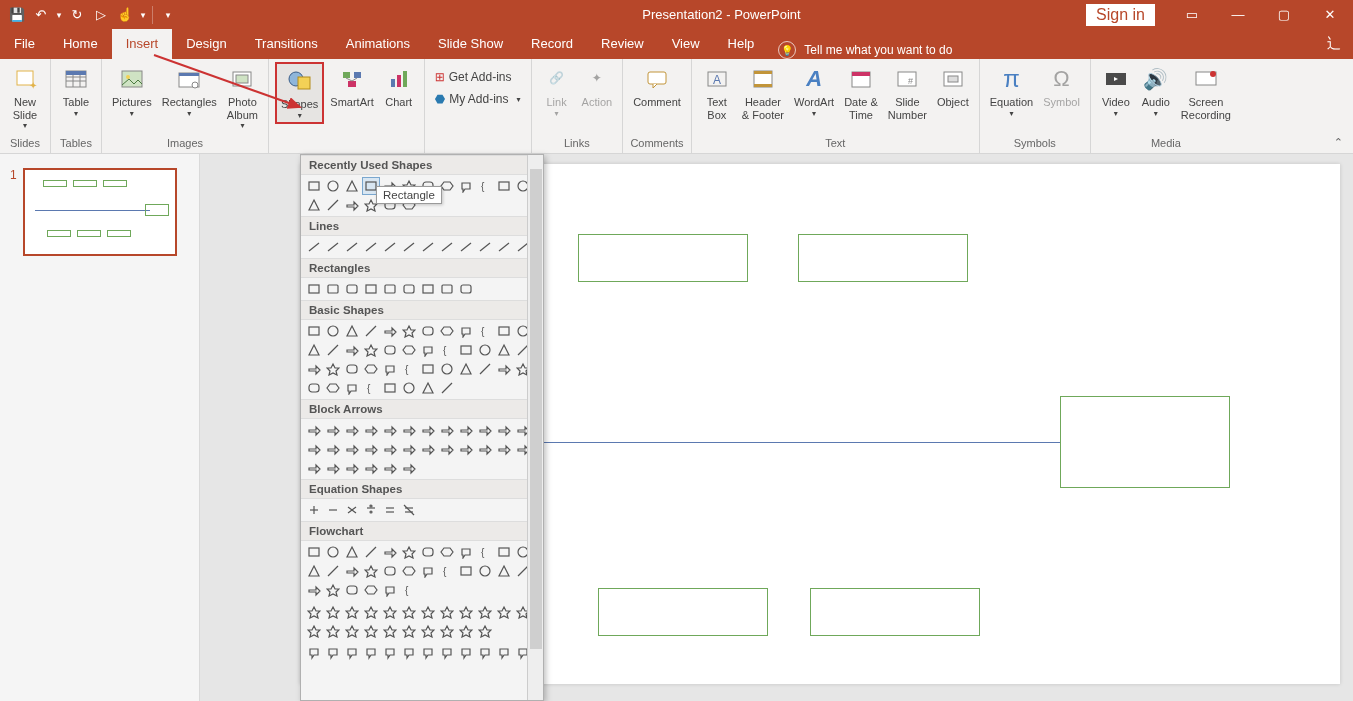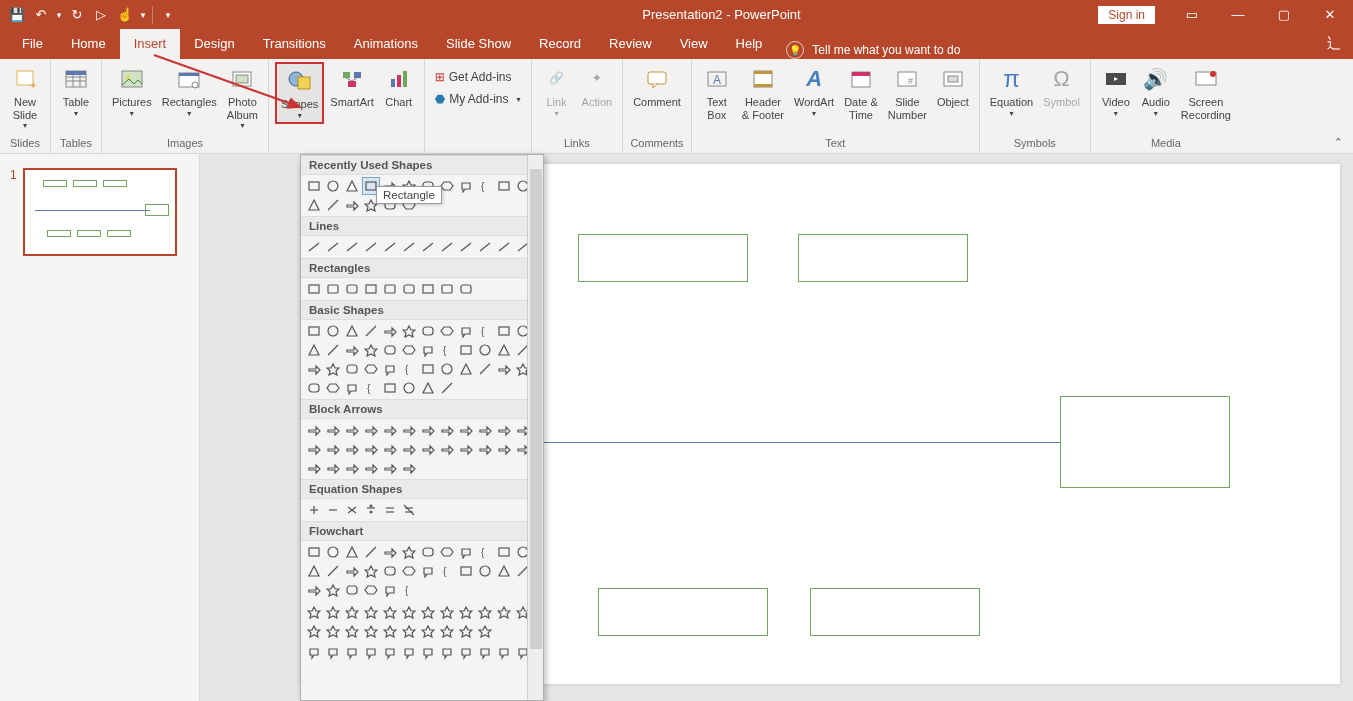--- a/index.html
+++ b/index.html
@@ -5,25 +5,25 @@
 * { margin: 0; padding: 0; box-sizing: border-box; font-family: "Segoe UI", Arial, sans-serif; }
 body { width: 1353px; height: 701px; background: #fff; overflow: hidden; font-size: 12px; color: #444; }
 
 
 .titlebar { height: 29px; background: #b7472a; display: flex; align-items: center; color: #fff; position: relative; }
 .qat { display: flex; align-items: center; gap: 2px; padding-left: 6px; }
 .qat .qat-btn { width: 22px; height: 22px; display: flex; align-items: center; justify-content: center; color: #fff; font-size: 13px; }
 .qat .sep { width: 1px; height: 18px; background: rgba(255,255,255,0.3); margin: 0 2px; }
 .title-center { position: absolute; left: 50%; transform: translateX(-50%); font-size: 13px; margin-left: 45px; }
 .title-right { position: absolute; right: 0; display: flex; align-items: center; }
-.signin { background: #fff; color: #b7472a; padding: 2px 10px; font-size: 12px; margin-right: 14px; margin-left: 24px; }
+.signin { background: #fff; color: #b7472a; padding: 2px 10px; font-size: 16px; margin-right: 14px; margin-left: 24px; }
 .winbtn { width: 46px; height: 29px; display: flex; align-items: center; justify-content: center; font-size: 13px; }
 
 
-.tabs { height: 30px; background: #b7472a; display: flex; align-items: flex-end; padding-left: 8px; position: relative; }
+.tabs { height: 30px; background: #b7472a; display: flex; align-items: flex-end; position: relative; }
 .tab { padding: 0 14px; height: 30px; line-height: 30px; color: #fff; font-size: 13px; }
 .tab.active { background: #f3f2f1; color: #b7472a; }
 .tellme-wrap { display: flex; align-items: center; color: #fff; margin-left: 10px; }
 .tellme-bulb { width: 18px; height: 18px; border: 1px solid rgba(255,255,255,0.7); border-radius: 50%; margin-right: 8px; display: flex; align-items: center; justify-content: center; font-size: 10px; }
 .tab-share { position: absolute; right: 12px; top: 6px; color: #fff; font-size: 14px; }
 
 
 .ribbon { height: 95px; background: #f3f2f1; border-bottom: 1px solid #d6d6d6; display: flex; position: relative; }
 .rgroup { border-right: 1px solid #d6d6d6; display: flex; flex-direction: column; justify-content: space-between; padding: 3px 6px 2px 6px; }
 .rgroup-row { display: flex; align-items: flex-start; gap: 2px; }

